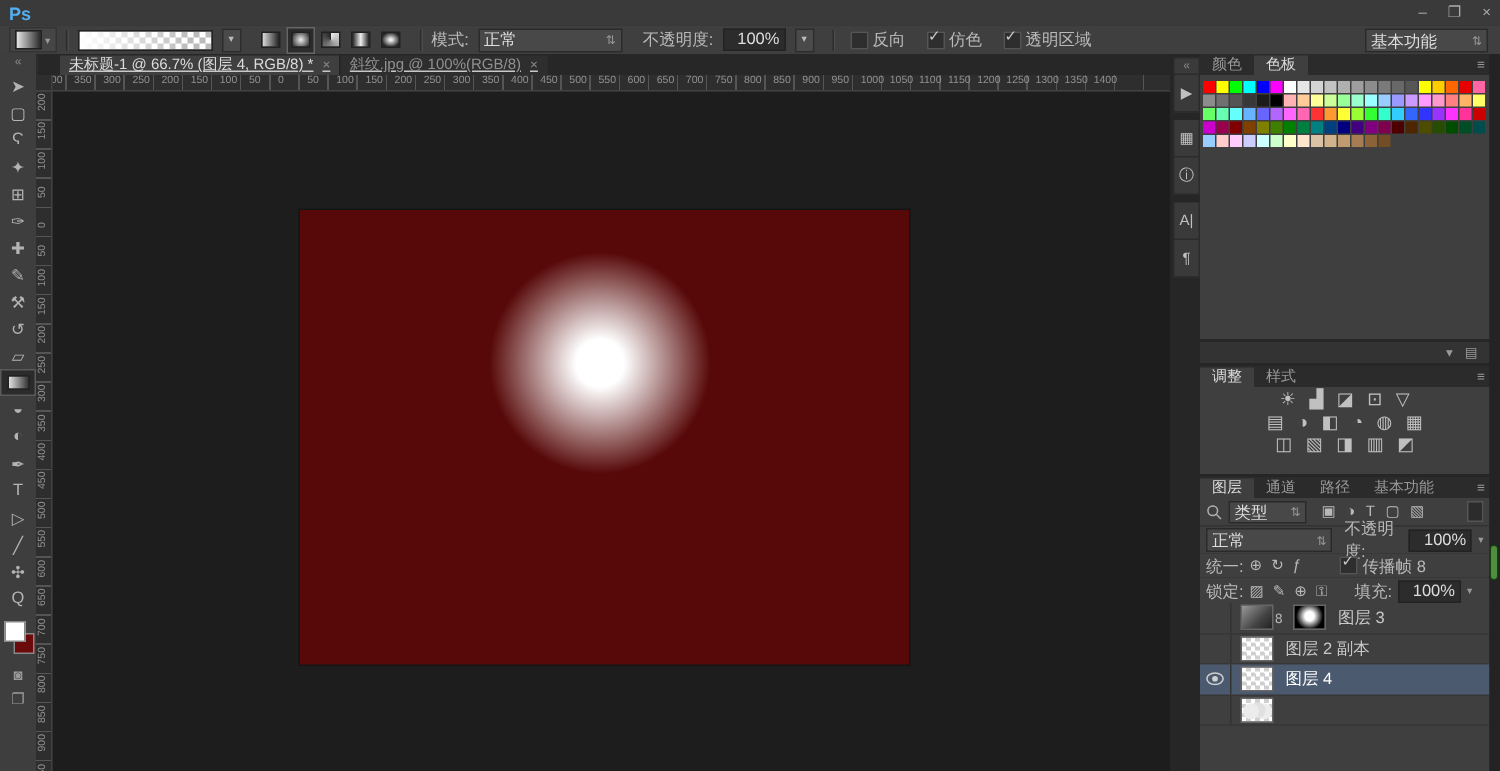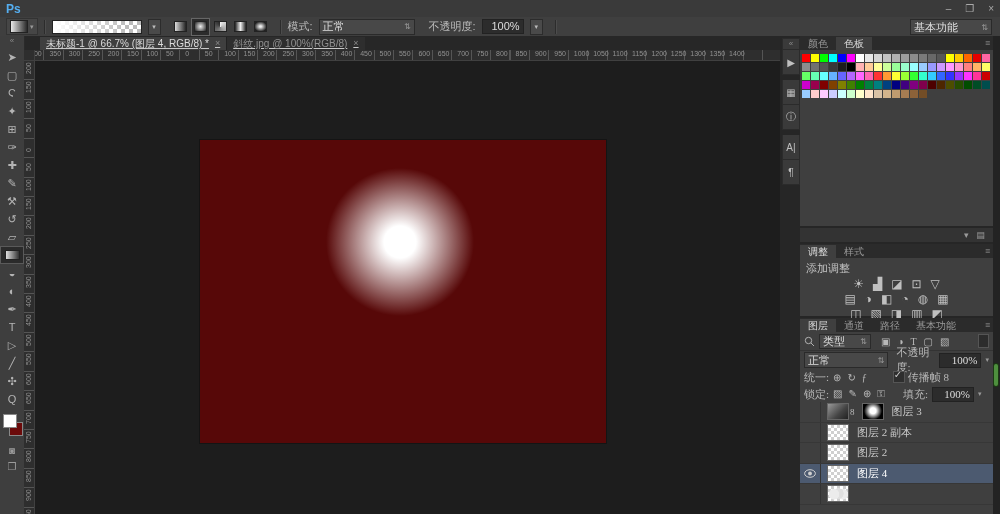--- a/index.html
+++ b/index.html
@@ -65,21 +65,21 @@
   .vruler{position:absolute;left:24px;top:60px;width:10px;bottom:0;background:#2e2e2e;border-right:1px solid #404040;
     background-image:repeating-linear-gradient(180deg,#555 0 1px,transparent 1px 19.42px);overflow:hidden;}
   .vruler span{position:absolute;left:1px;font-size:7px;color:#919191;transform:rotate(-90deg);transform-origin:left top;}
   .rcorner{position:absolute;left:24px;top:50px;width:10px;height:10px;background:#2e2e2e;border-right:1px solid #404040;border-bottom:1px solid #404040;}
   .doc{position:absolute;left:200px;top:140px;width:406px;height:303px;box-shadow:0 0 0 1px #141414;}
   
   .rightcol{position:absolute;left:780px;top:36px;right:0;bottom:0;background:#262626;}
   .dockstrip{position:absolute;left:2px;top:2px;width:18px;}
   .dock-head{height:10px;color:#8a8a8a;font-size:8px;text-align:center;line-height:9px;background:#3a3a3a;border:1px solid #2b2b2b;}
   .dock-btn{height:24px;background:#3a3a3a;border:1px solid #2b2b2b;border-top:none;display:flex;align-items:center;justify-content:center;color:#c0c0c0;font-size:10px;}
-  .panels{position:absolute;left:20px;top:0;width:193px;bottom:0;font-family:Liberation Serif, serif;}
+  .panels{position:absolute;left:20px;top:0;width:193px;bottom:0;}
   .ptabs{height:14px;background:#2b2b2b;display:flex;align-items:flex-end;position:relative;}
   .ptab{height:13px;line-height:13px;padding:0 8px;font-size:10px;color:#999;}
   .ptab.active{background:#3f3f3f;color:#ddd;}
   .pmenu{position:absolute;right:3px;top:2px;color:#9a9a9a;font-size:9px;}
   .panelbody{background:#3f3f3f;}
   .swgrid{display:grid;grid-template-columns:repeat(21,8px);gap:1px;padding:4px 2px;}
   .swatch{width:8px;height:8px;}
   .minibar{height:14px;margin-top:2px;background:#333;display:flex;justify-content:flex-end;align-items:center;gap:8px;padding-right:8px;color:#9a9a9a;font-size:9px;}
   .adjtitle{padding:3px 6px 1px;color:#c2c2c2;}
   .adjrow{display:flex;justify-content:center;gap:9px;height:15px;align-items:center;color:#c0c0c0;font-size:12px;}
@@ -151,20 +151,34 @@
     <span class="vdiv" style="margin-left:4px;"></span>
     <span class="optlabel">模式:</span>
     <span class="sel-box" style="width:88px;">
       <span>正常</span>
         <span class="updn">⇅</span>
     </span>
     <span class="optlabel" style="margin-left:8px;">不透明度:</span>
     <span class="valbox">100%</span>
     <span class="dropbtn">▾</span>
     <span class="vdiv" style="margin-left:6px;"></span>
+    <span id="optChecks" style="display:flex;gap:14px;margin-left:4px;">
+        <span class="cb">
+          <span class="cbbox"></span>
+          <span>反向</span>
+        </span>
+        <span class="cb">
+          <span class="cbbox on"></span>
+          <span>仿色</span>
+        </span>
+        <span class="cb">
+          <span class="cbbox on"></span>
+          <span>透明区域</span>
+        </span>
+      </span>
     <span class="sel-box wsbtn">
       <span>基本功能</span>
         <span class="updn">⇅</span>
     </span>
   </div>
 
   <div class="tabbar">
       <span id="docTabs" style="display:flex;text-decoration:underline;">
         <span class="dtab active">
           <span>未标题-1 @ 66.7% (图层 4, RGB/8) *</span>
@@ -408,21 +422,20 @@
           <span>▤</span>
         </div>
 
       <div style="margin-top:2px;">
         <div class="ptabs" id="adjTabs">
           <span class="ptab active">调整</span>
             <span class="ptab">样式</span>
             <span class="pmenu">≡</span>
         </div>
         <div class="panelbody" style="height:58px;">
-          <div class="adjtitle">添加调整</div>
           <div id="adjRows">
               <div class="adjrow">
                 <span>☀</span>
                 <span>▟</span>
                 <span>◪</span>
                 <span>⊡</span>
                 <span>▽</span>
               </div>
               <div class="adjrow">
                 <span>▤</span>
@@ -508,25 +521,20 @@
               <span class="th grad"></span>
               <span class="linkglyph">8</span>
               <span class="th mask"></span>
               <span class="lname">图层 3</span>
             </div>
             <div class="layer">
               <span class="eyecell"></span>
               <span class="th checker"></span>
               <span class="lname">图层 2 副本</span>
             </div>
-            <div class="layer">
-              <span class="eyecell"></span>
-              <span class="th checker"></span>
-              <span class="lname">图层 2</span>
-            </div>
             <div class="layer sel">
               <span class="eyecell">
                 <svg width="12" height="9">
                   <ellipse cx="6" cy="4.5" rx="5.4" ry="3.8" fill="none" stroke="#d0d0d0"></ellipse>
                   <circle cx="6" cy="4.5" r="1.9" fill="#d0d0d0"></circle>
                 </svg>
               </span>
               <span class="th checker"></span>
               <span class="lname">图层 4</span>
             </div>

